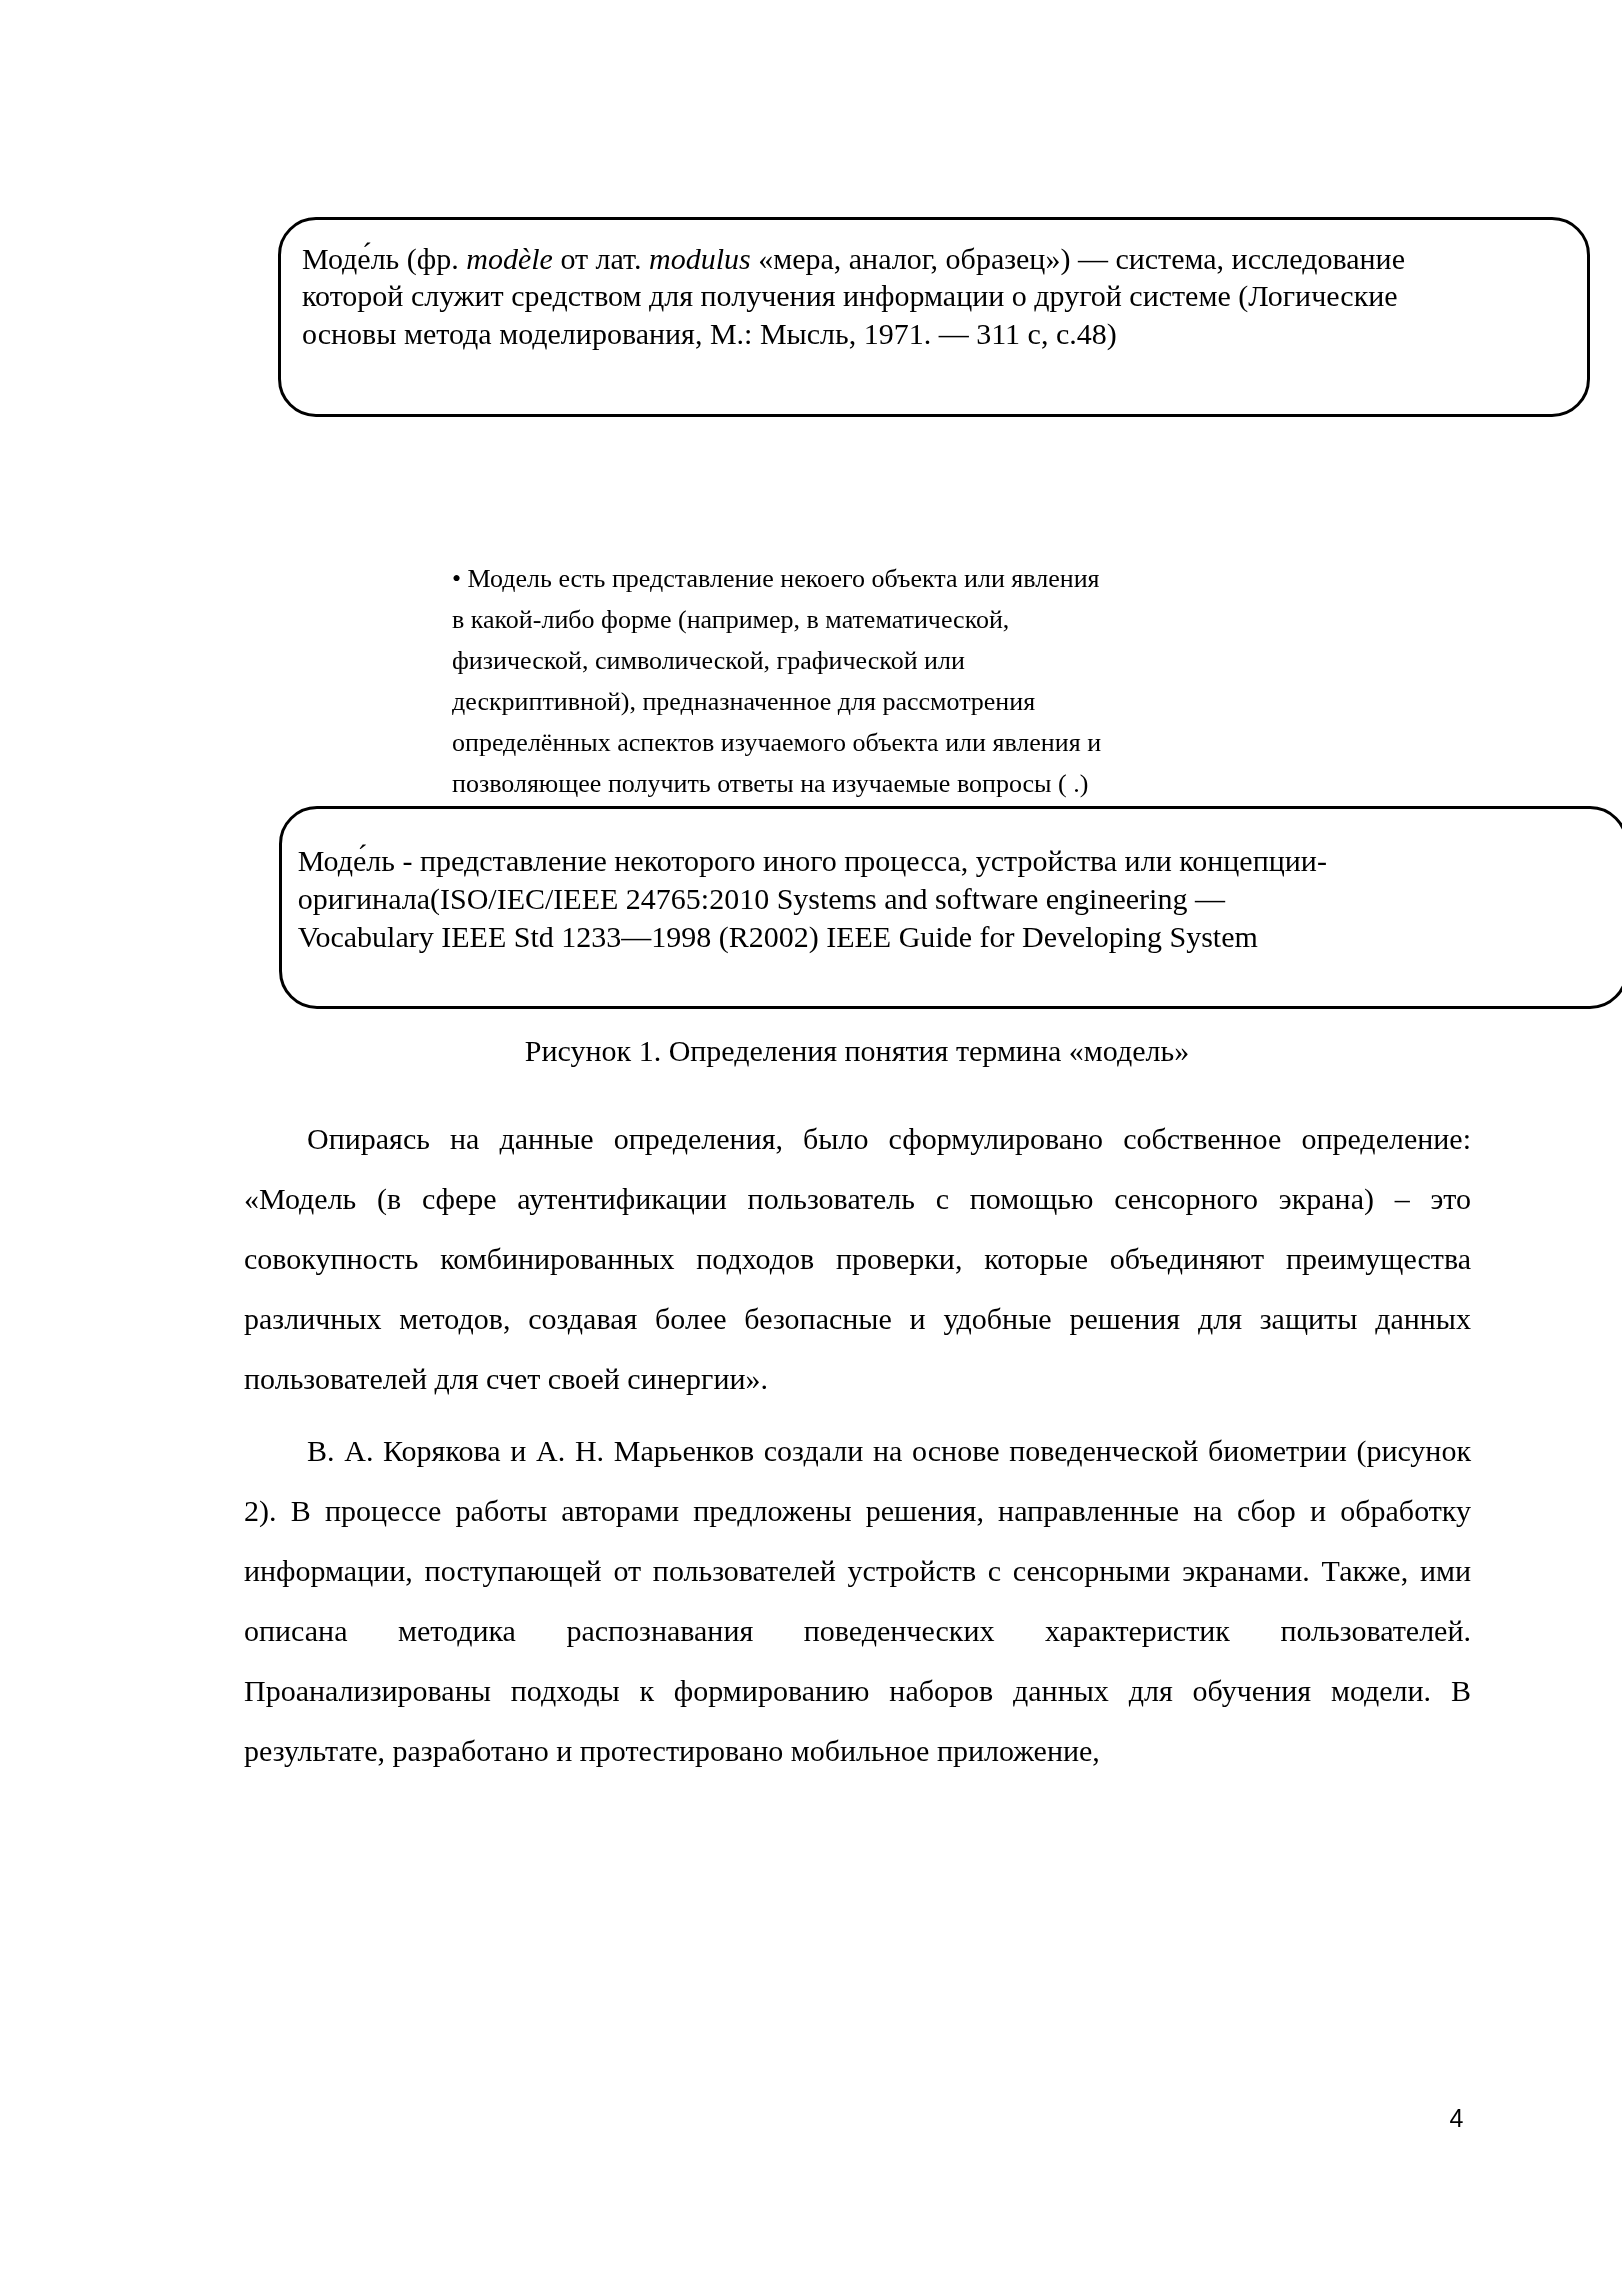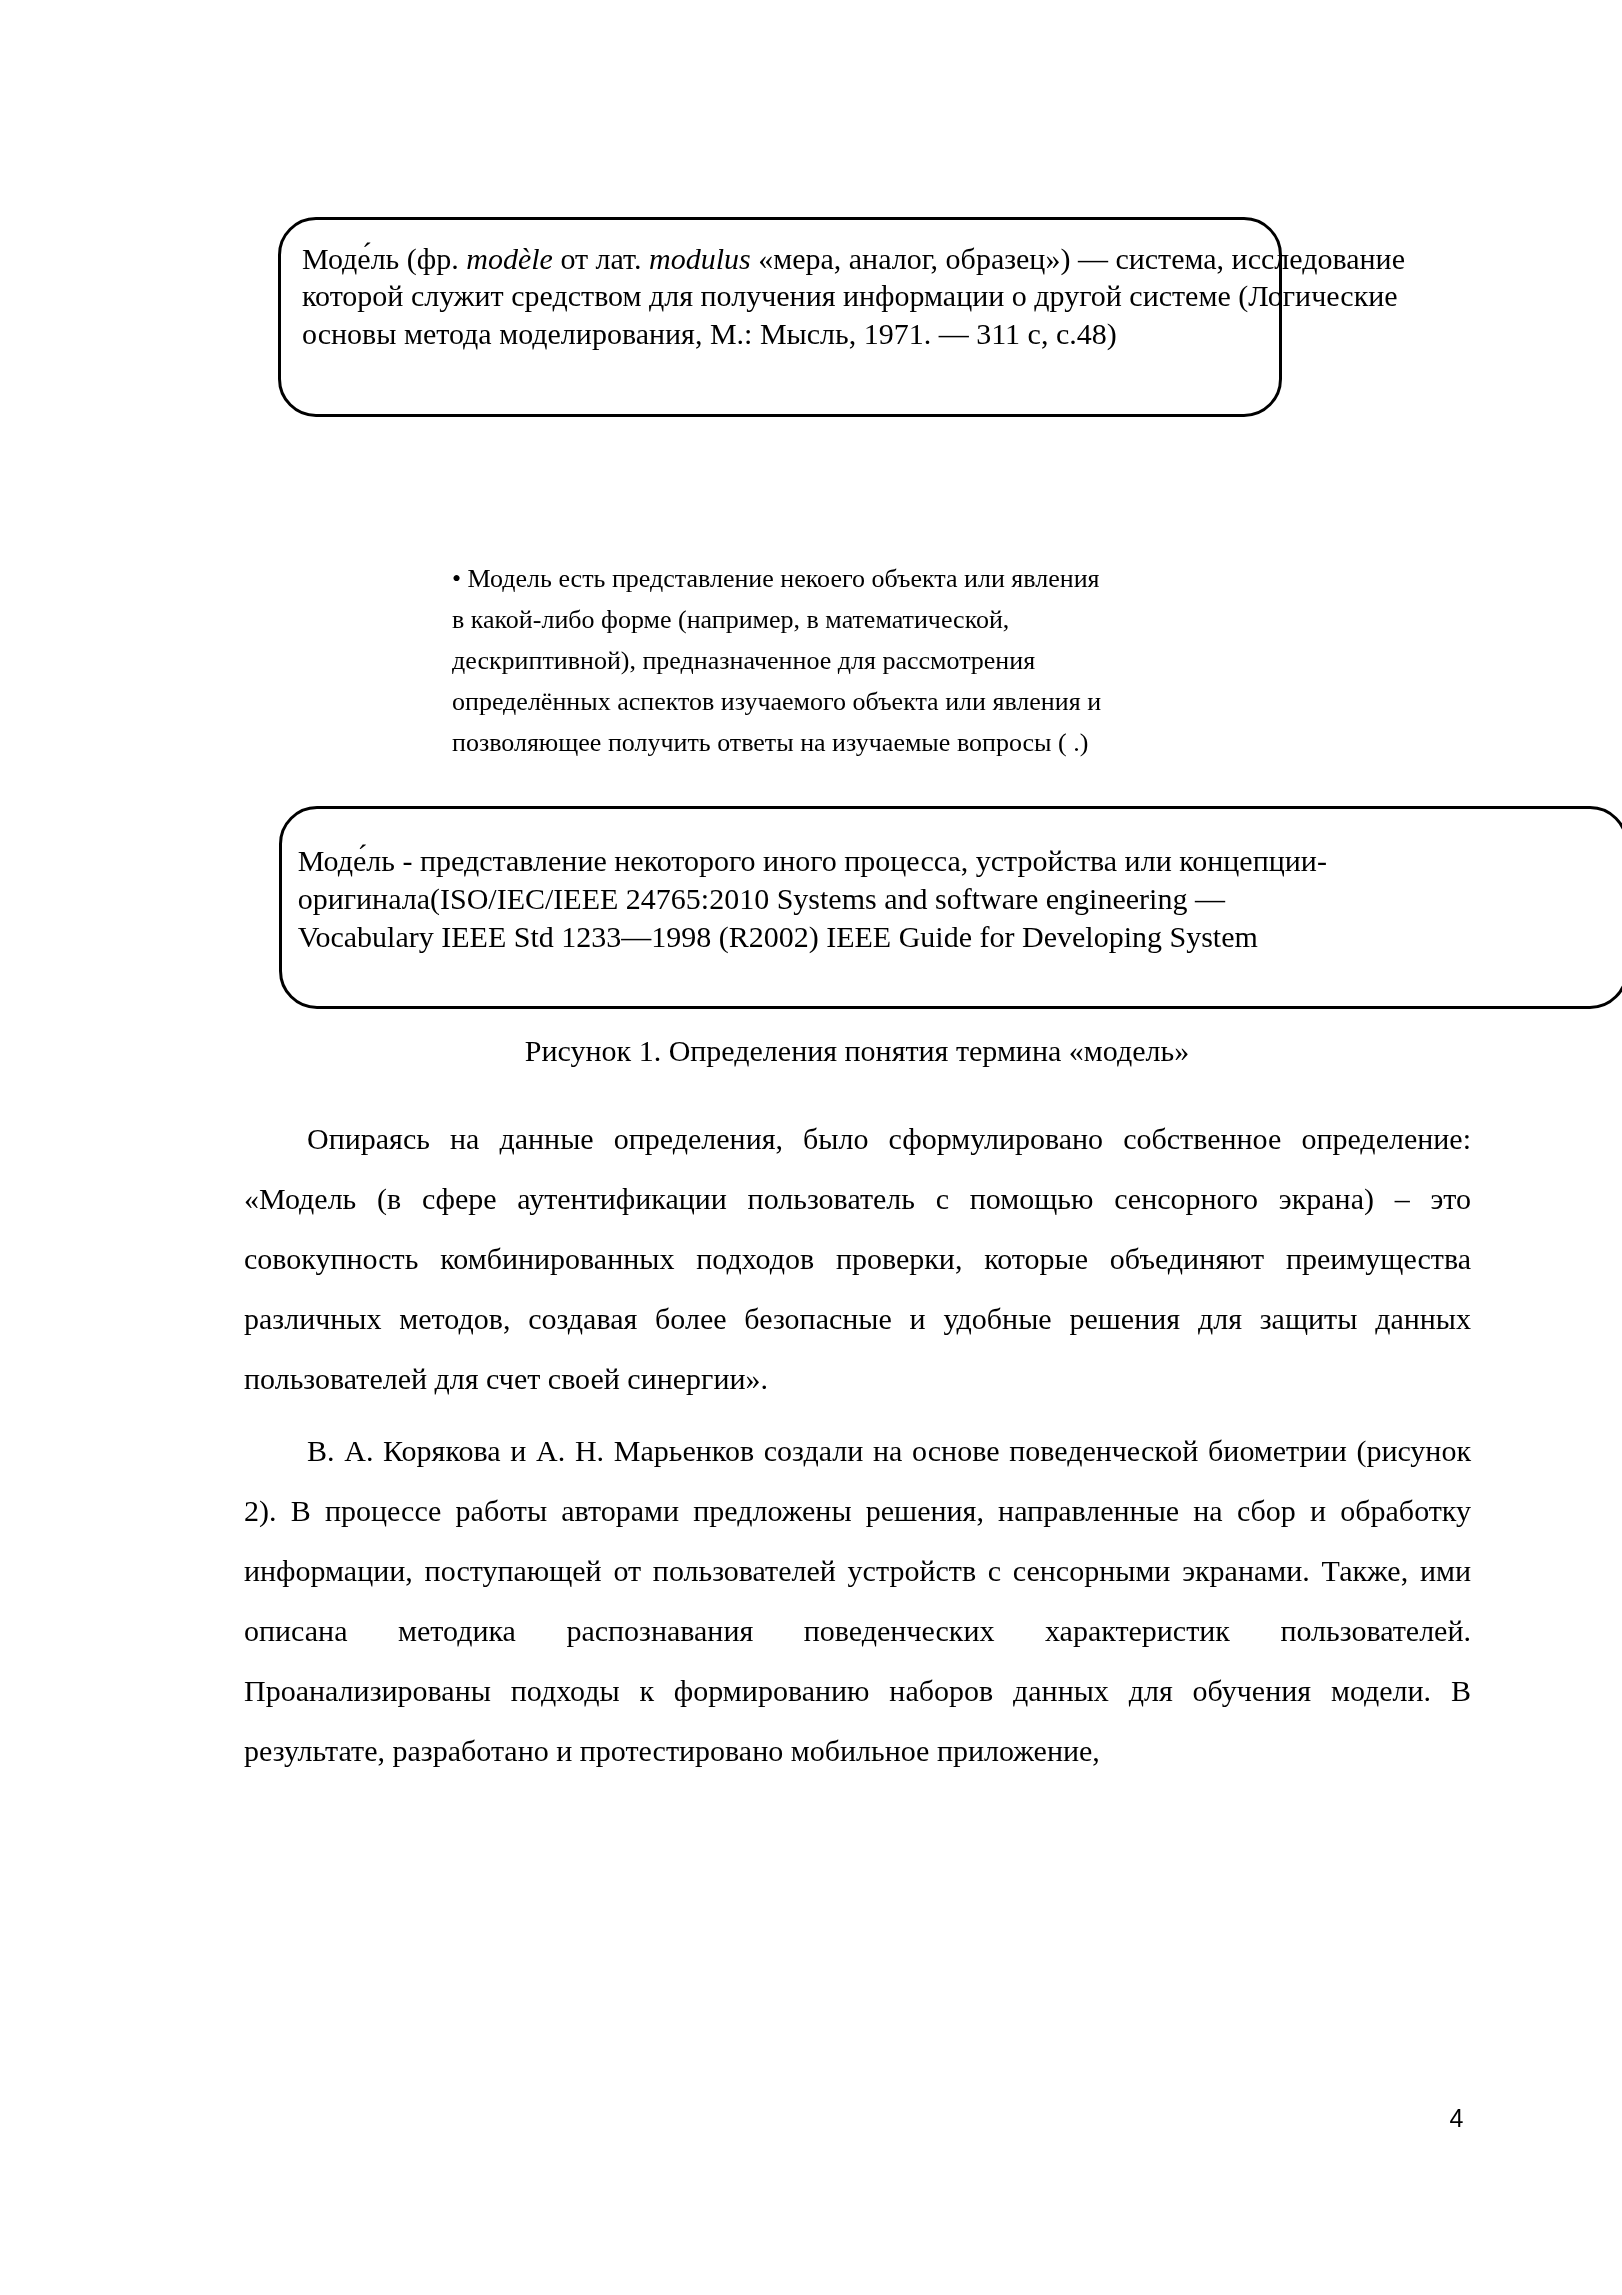--- a/index.html
+++ b/index.html
@@ -29,21 +29,21 @@
   }
   .def-box .def-text {
     font-size: 30px;
     line-height: 1.26;
     text-align: left;
   }
 
   #box-1 {
     left: 278px;
     top: 217px;
-    width: 1004px;
+    width: 1312px;
     height: 200px;
   }
   #box-1 .def-text {
     position: absolute;
     left: 21px;
     top: 19.6px;
     width: 1126px;
   }
 
   #box-3 {
@@ -122,20 +122,21 @@
 <div id="page">
 
   <div class="def-box" id="box-1">
     <div class="def-text"><span>Моде́ль (фр. </span><em class="it">modèle</em><span> от лат. </span><em class="it">modulus</em><span> «мера, аналог, образец») — система, исследование которой служит средством для получения информации о другой системе (Логические основы метода моделирования, М.: Мысль, 1971. — 311 с, с.48)</span></div>
   </div>
 
   <div id="bullet-block">
     <div><span>•</span>
       <span>Модель есть представление некоего объекта или явления</span></div>
     <div>в какой-либо форме (например, в математической,</div>
+    <div>физической, символической, графической или</div>
     <div>дескриптивной), предназначенное для рассмотрения</div>
     <div>определённых аспектов изучаемого объекта или явления и</div>
     <div class="bullet-line-last">позволяющее получить ответы на изучаемые вопросы ( .)</div>
   </div>
 
   <div class="def-box" id="box-3">
     <div class="def-text">
       <div>Моде́ль - представление некоторого иного процесса, устройства или концепции-</div>
       <div>оригинала(ISO/IEC/IEEE 24765:2010 Systems and software engineering —</div>
       <div>Vocabulary IEEE Std 1233—1998 (R2002) IEEE Guide for Developing System</div>

